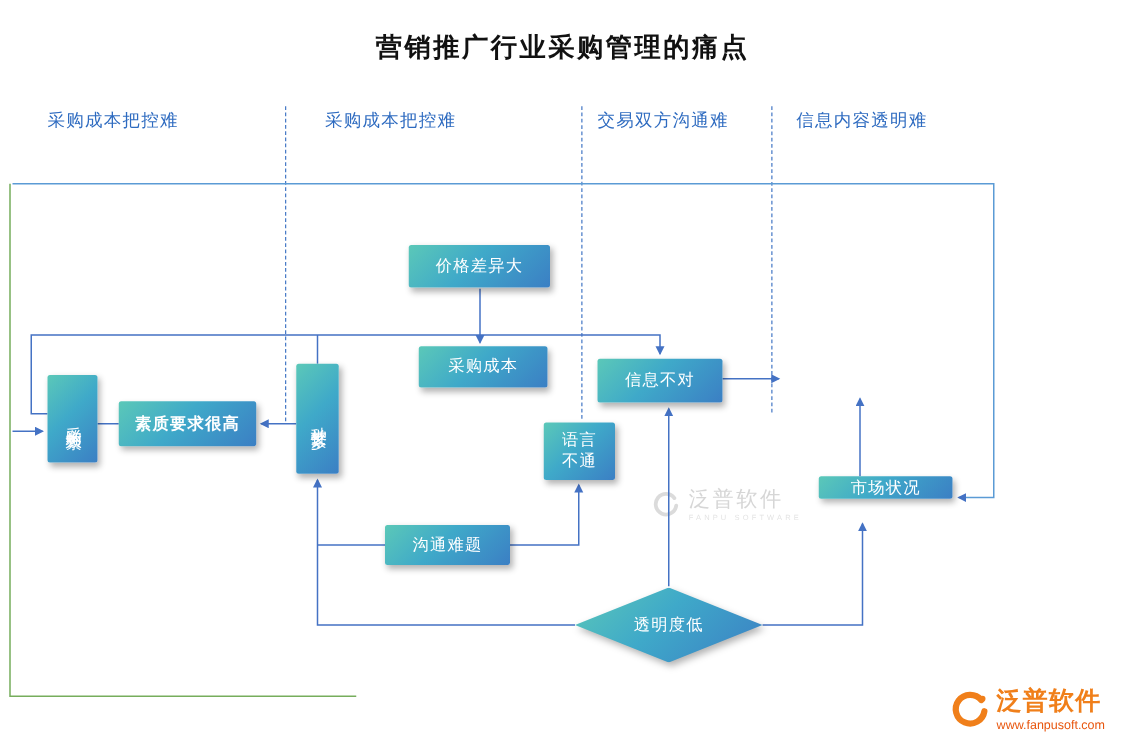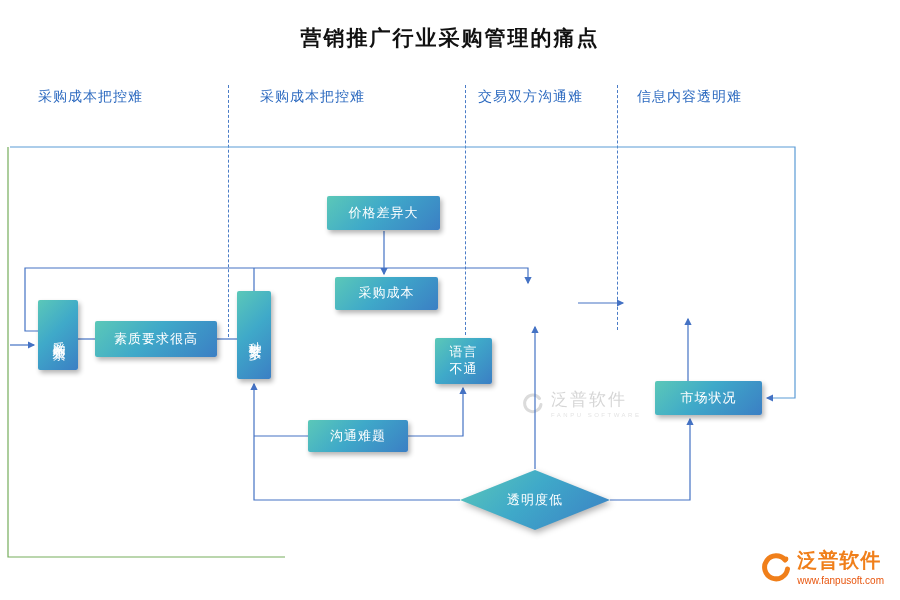--- a/index.html
+++ b/index.html
@@ -38,24 +38,24 @@
         background:linear-gradient(135deg,#5bc8b8 0%,#3fa9c9 45%,#3b7fc4 100%);
         color:#ffffff;font-size:13px;letter-spacing:1px;text-align:center;
         border-radius:2px;box-shadow:2px 3px 5px rgba(0,0,0,.3);z-index:2;line-height:1.3;}
   .vnode{writing-mode:vertical-rl;text-orientation:upright;letter-spacing:2px;}
 
   .n-price{left:327px;top:196px;width:113px;height:34px;}
   .n-cost{left:335px;top:277px;width:103px;height:33px;}
   .n-mismatch{left:478px;top:287px;width:100px;height:35px;}
   .n-share{left:628px;top:273px;width:104px;height:42px;}
   .n-frequent{left:38px;top:300px;width:40px;height:70px;}
-  .n-quality{left:95px;top:321px;width:122px;height:36px;}
+  .n-quality{left:95px;top:321px;width:110px;height:36px;font-weight:bold;}
   .n-categories{left:237px;top:291px;width:34px;height:88px;}
   .n-language{left:435px;top:338px;width:57px;height:46px;padding:0 8px;}
-  .n-market{left:655px;top:381px;width:107px;height:34px;}
+  .n-market{left:655px;top:381px;width:107px;height:18px;}
   .n-comm{left:308px;top:420px;width:100px;height:32px;}
 
   .diamond-wrap{position:absolute;left:460px;top:470px;width:150px;height:60px;z-index:2;
                 filter:drop-shadow(2px 3px 3px rgba(0,0,0,.3));}
   .diamond{width:100%;height:100%;display:flex;align-items:center;justify-content:center;
            background:linear-gradient(135deg,#5bc8b8 0%,#3fa9c9 45%,#3b7fc4 100%);
            clip-path:polygon(50% 0,100% 50%,50% 100%,0 50%);
            color:#fff;font-size:13px;letter-spacing:1px;}
 
   .watermark{position:absolute;left:520px;top:388px;display:flex;align-items:center;gap:7px;
@@ -106,20 +106,21 @@
     <path class="wire" d="M308,436 H254"></path>
     <path class="wire" d="M408,436 H463 V388" marker-end="url(#arrow)"></path>
     <path class="wire" d="M535,469 V327" marker-end="url(#arrow)"></path>
     <path class="wire" d="M578,303 H623" marker-end="url(#arrow)"></path>
     <path class="wire" d="M610,500 H690 V419" marker-end="url(#arrow)"></path>
     <path class="wire" d="M688,381 V319" marker-end="url(#arrow)"></path>
   </svg>
 
   <div class="node n-price">价格差异大</div>
   <div class="node n-cost">采购成本</div>
+  <div class="node n-mismatch">信息不对</div>
   <div class="node vnode n-frequent">采购频繁</div>
   <div class="node n-quality">素质要求很高</div>
   <div class="node vnode n-categories">种类繁多</div>
   <div class="node n-language">语言不通</div>
   <div class="node n-market">市场状况</div>
   <div class="node n-comm">沟通难题</div>
 
   <div class="diamond-wrap">
     <div class="diamond">透明度低</div>
   </div>

